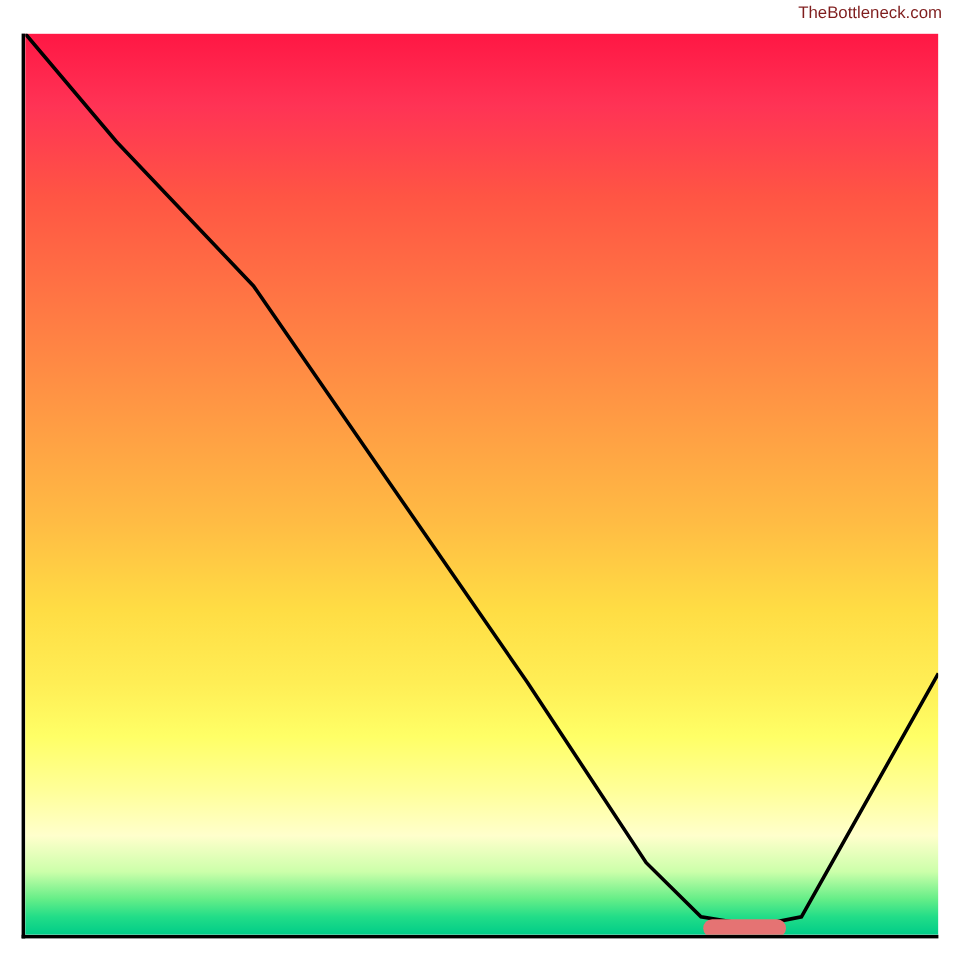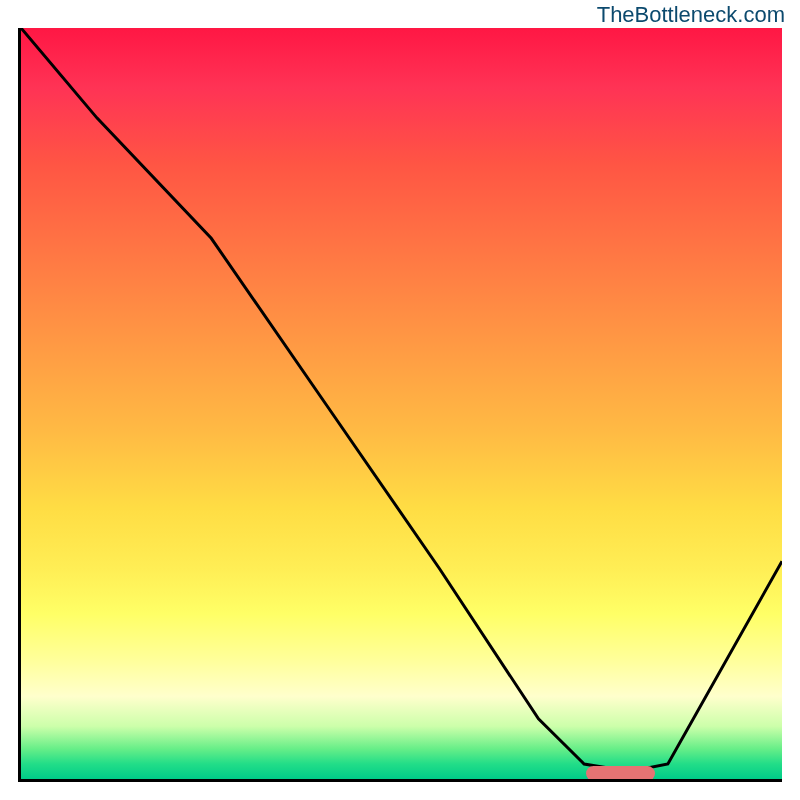--- a/index.html
+++ b/index.html
@@ -11,22 +11,22 @@
       width: 800px;
       height: 800px;
       background: white;
       position: relative;
       font-family: Arial, sans-serif;
     }
     .watermark {
       position: absolute;
       top: 2px;
       right: 15px;
-      font-size: 22px;
-      color: #0c4a6e;
+      font-size: 14px;
+      color: #7f1d1d;
       font-weight: normal;
       z-index: 10;
     }
     .chart-container {
       position: absolute;
       top: 28px;
       left: 18px;
       width: 764px;
       height: 754px;
       border: 3px solid black;

